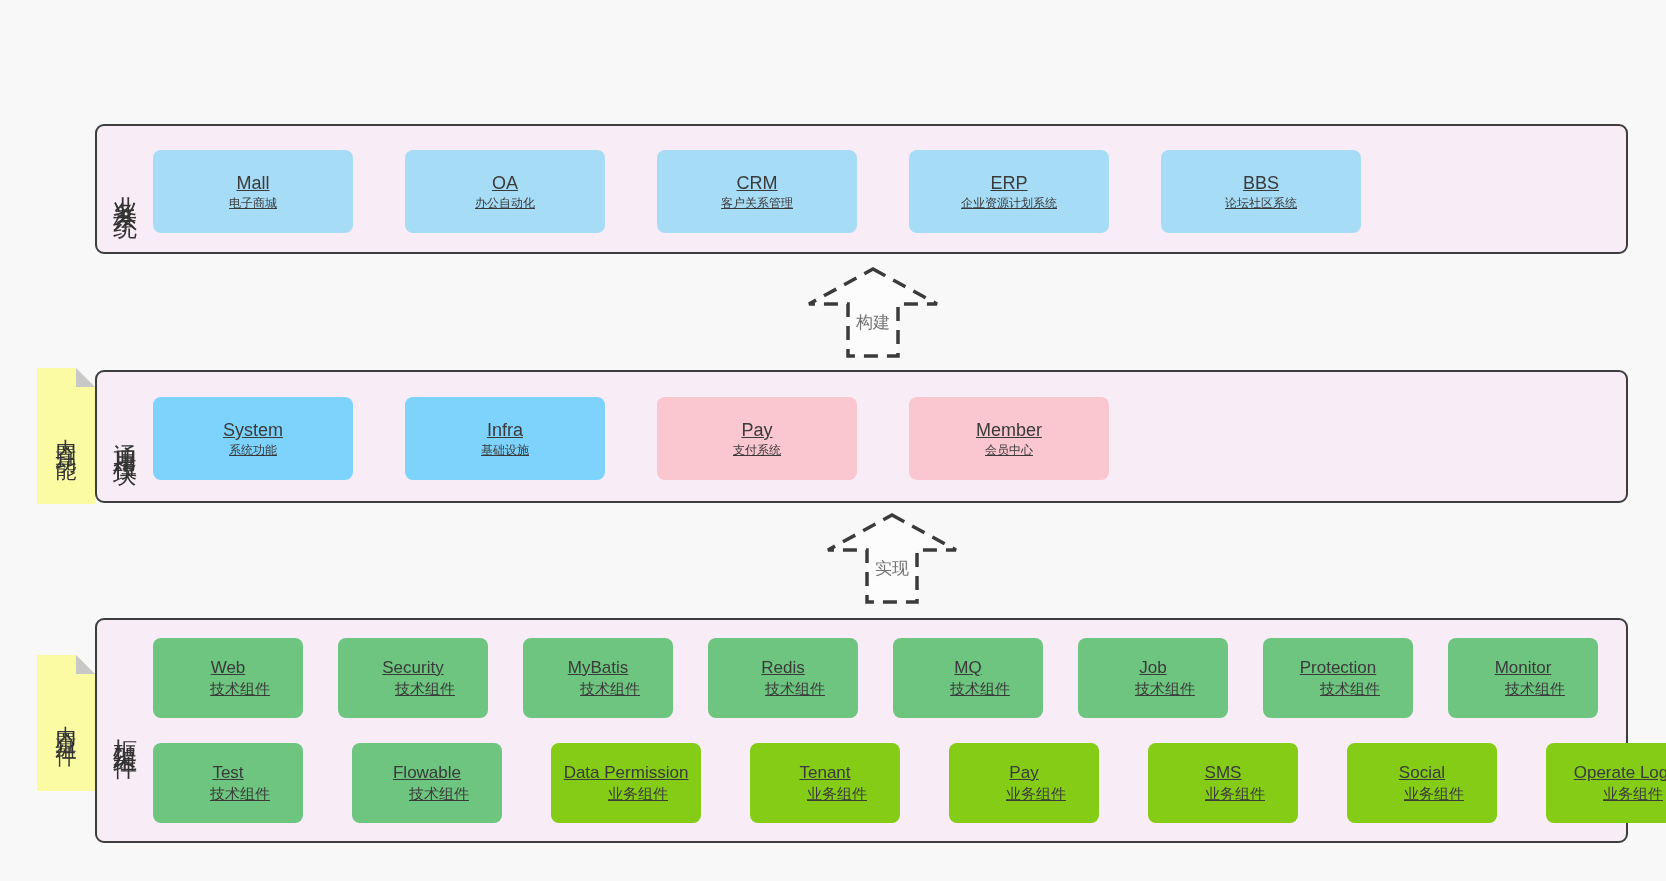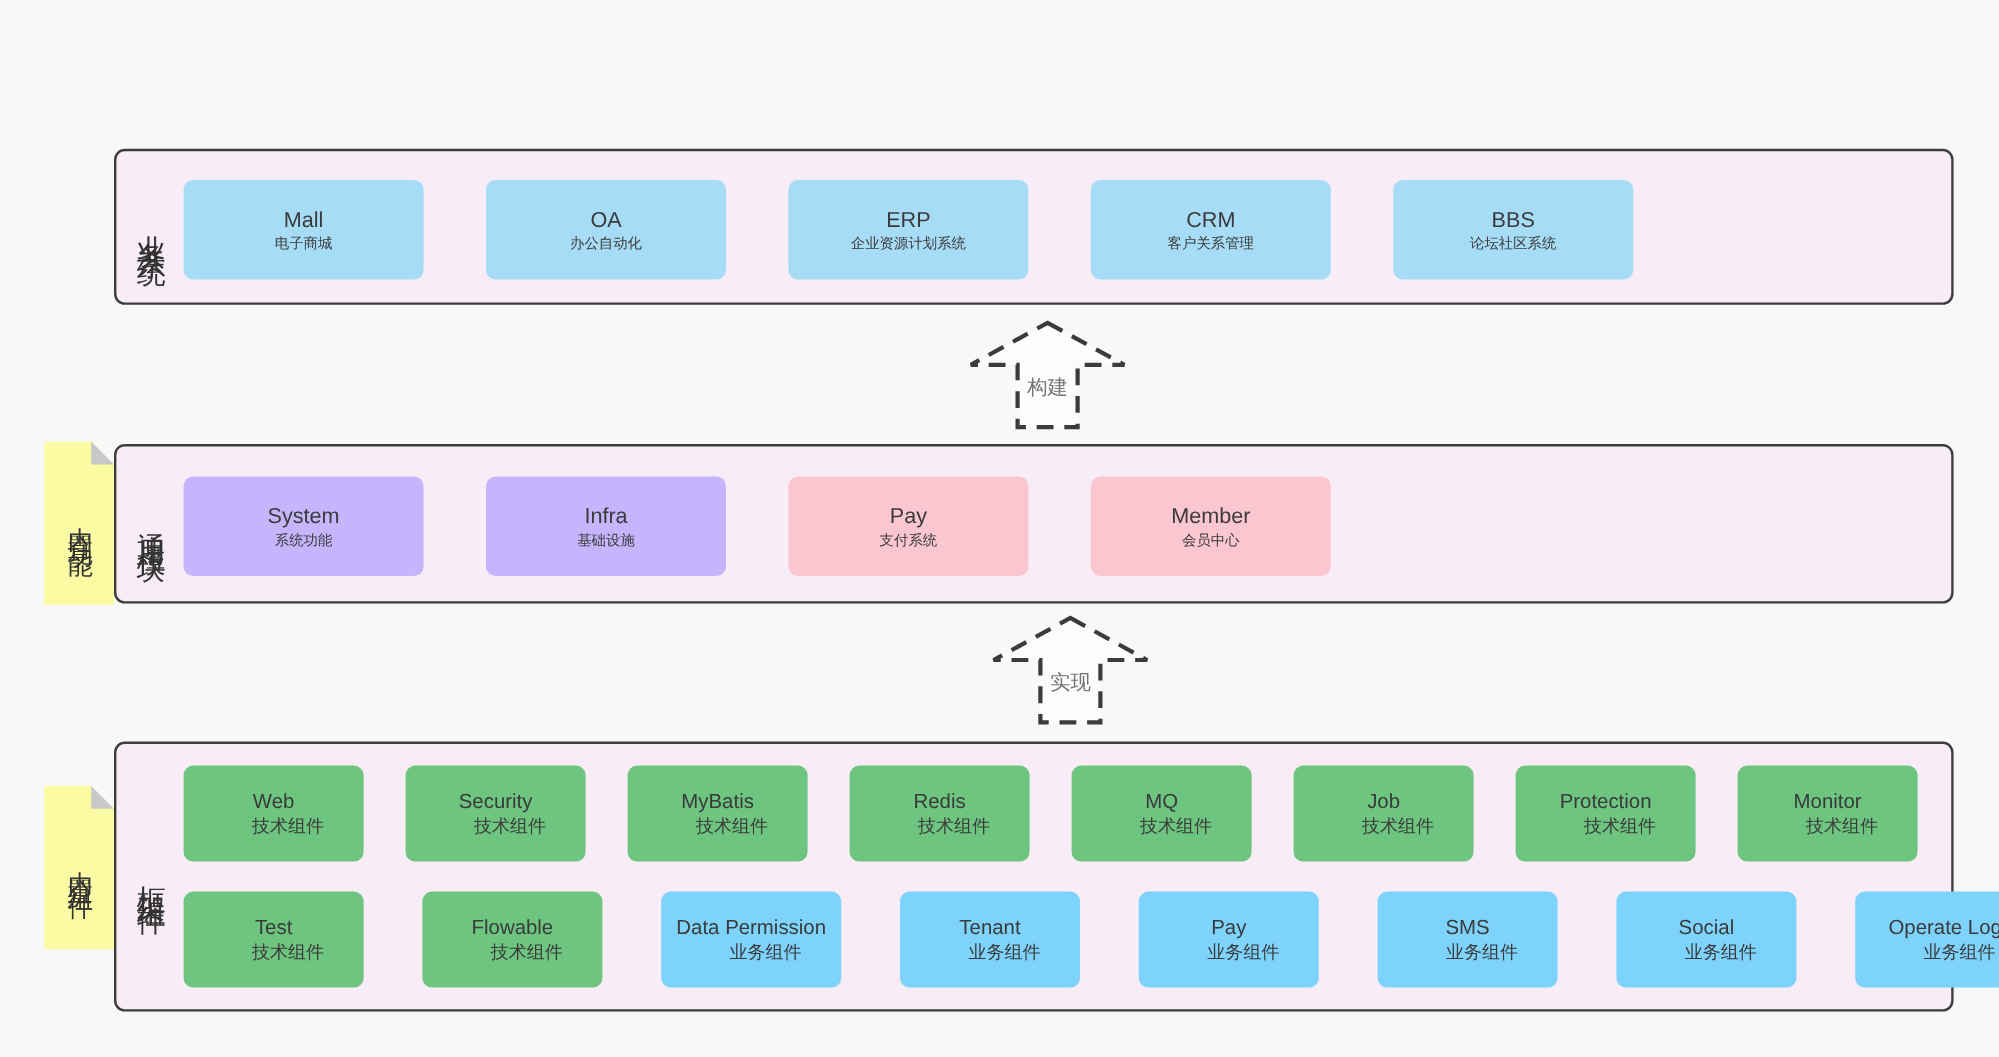--- a/index.html
+++ b/index.html
@@ -46,34 +46,35 @@
 
   
   .box {
     border-radius: 8px;
     display: flex;
     flex-direction: column;
     align-items: center;
     justify-content: center;
     text-align: center;
     flex: 0 0 auto;
+    text-decoration: underline;
   }
   .band-1 .box, .band-2 .box { width: 200px; height: 83px; }
   .band-3 .box { width: 150px; height: 80px; }
 
   .box .en { font-size: 18px; line-height: 1.35; }
   .box .zh { font-size: 12px; line-height: 1.4; }
   .band-3 .box .en { font-size: 17px; line-height: 1.3; padding: 0 6px; }
   .band-3 .box .zh { font-size: 15px; line-height: 1.35; margin-left: 24px; }
 
   .blue        { background: #a7dcf6; }
-  .red         { background: #c4b5fd; }
+  .red         { background: #7dd3fc; }
   .pink        { background: #fac6d0; }
   .green-dark  { background: #6dc57f; }
-  .green-light { background: #7dd3fc; }
+  .green-light { background: #84cc16; }
 
   
   .sticky {
     position: absolute;
     left: 37px;
     width: 58px;
     height: 136px;
     background: #fbfba4;
     display: flex;
     align-items: center;
@@ -130,26 +131,26 @@
   <div class="row">
       <div class="box blue">
         <span class="en">Mall</span>
         <span class="zh">电子商城</span>
       </div>
       <div class="box blue">
         <span class="en">OA</span>
         <span class="zh">办公自动化</span>
       </div>
       <div class="box blue">
+        <span class="en">CRM</span>
+        <span class="zh">客户关系管理</span>
+      </div>
+      <div class="box blue">
         <span class="en">ERP</span>
         <span class="zh">企业资源计划系统</span>
-      </div>
-      <div class="box blue">
-        <span class="en">CRM</span>
-        <span class="zh">客户关系管理</span>
       </div>
       <div class="box blue">
         <span class="en">BBS</span>
         <span class="zh">论坛社区系统</span>
       </div>
     </div>
 </div>
 
 <div class="arrow arrow-build">
   <svg viewBox="0 0 170 96" width="170" height="96">

